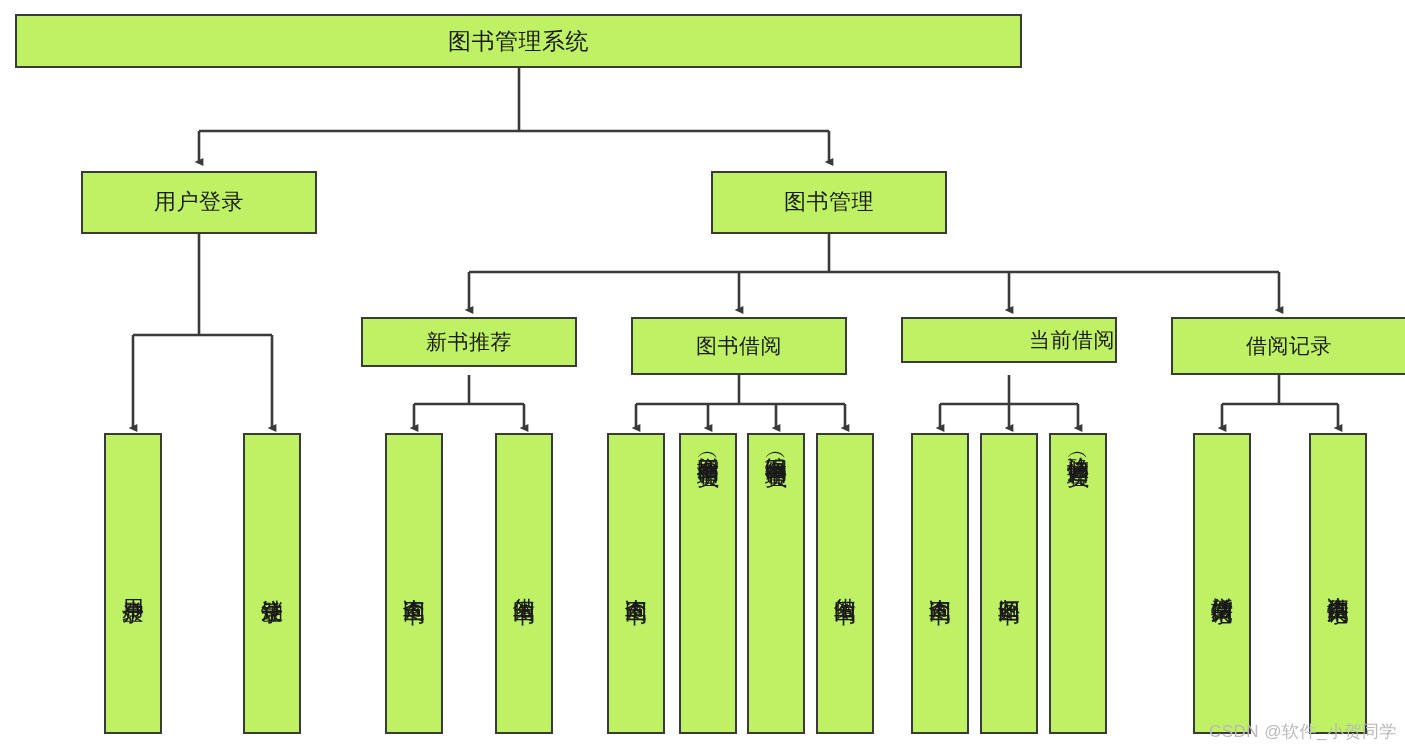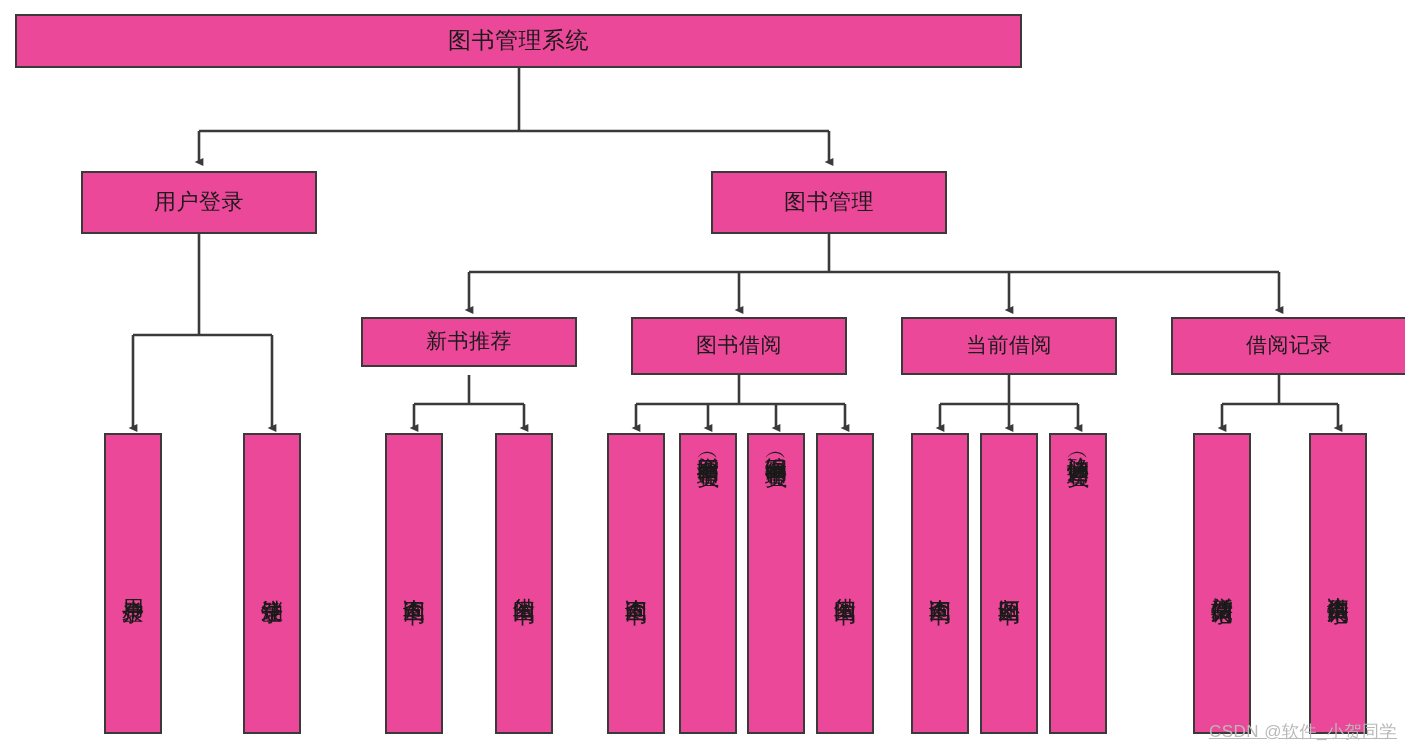--- a/index.html
+++ b/index.html
@@ -23,27 +23,26 @@
     position: absolute;
     left: 0;
     top: 0;
     width: 1405px;
     height: 747px;
     pointer-events: none;
   }
   .node {
     position: absolute;
     box-sizing: border-box;
-    background: #ec4899;
+    background: #bef264;
     border: 2px solid #3a3a3a;
     display: flex;
     align-items: center;
     justify-content: center;
     color: #1a1a1a;
-    font-family: Liberation Serif, serif;
   }
   .node .label {
     display: block;
     text-align: center;
     line-height: 1.22;
     letter-spacing: 0.5px;
   }
   .node-root .label { font-size: 23px; }
   .node-l2 .label { font-size: 22px; }
   .node-l3 .label { font-size: 21px; }
@@ -67,21 +66,20 @@
     padding-top: 4px;
   }
   #watermark {
     position: absolute;
     right: 8px;
     bottom: 4px;
     font-size: 17px;
     color: #b9b9b9;
     letter-spacing: 0.5px;
     white-space: nowrap;
-    text-decoration: underline;
   }
 </style>
 </head>
 <body>
 
 <div id="diagram-root">
 
   <svg id="wires" viewBox="0 0 1405 747" xmlns="http://www.w3.org/2000/svg">
     <defs>
       <marker id="arrow" markerWidth="10" markerHeight="10" refX="4.6" refY="5" orient="auto" markerUnits="userSpaceOnUse">
@@ -145,21 +143,21 @@
   </div>
 
   <div class="node node-l3" style="left:361px; top:317px; width:216px; height:50px;">
     <span class="label">新书推荐</span>
   </div>
 
   <div class="node node-l3" style="left:631px; top:317px; width:216px; height:58px;">
     <span class="label">图书借阅</span>
   </div>
 
-  <div class="node node-l3" style="left:901px; top:317px; width:216px; height:58px;">
+  <div class="node node-l3" style="left:901px; top:317px; width:216px; height:46px;justify-content:flex-end;">
     <span class="label">当前借阅</span>
   </div>
 
   <div class="node node-l3" style="left:1171px; top:317px; width:236px; height:58px;">
     <span class="label">借阅记录</span>
   </div>
 
   <div class="node node-leaf" style="left:104px; top:433px; width:58px; height:301px;">
     <span class="label">用户登录</span>
   </div>

